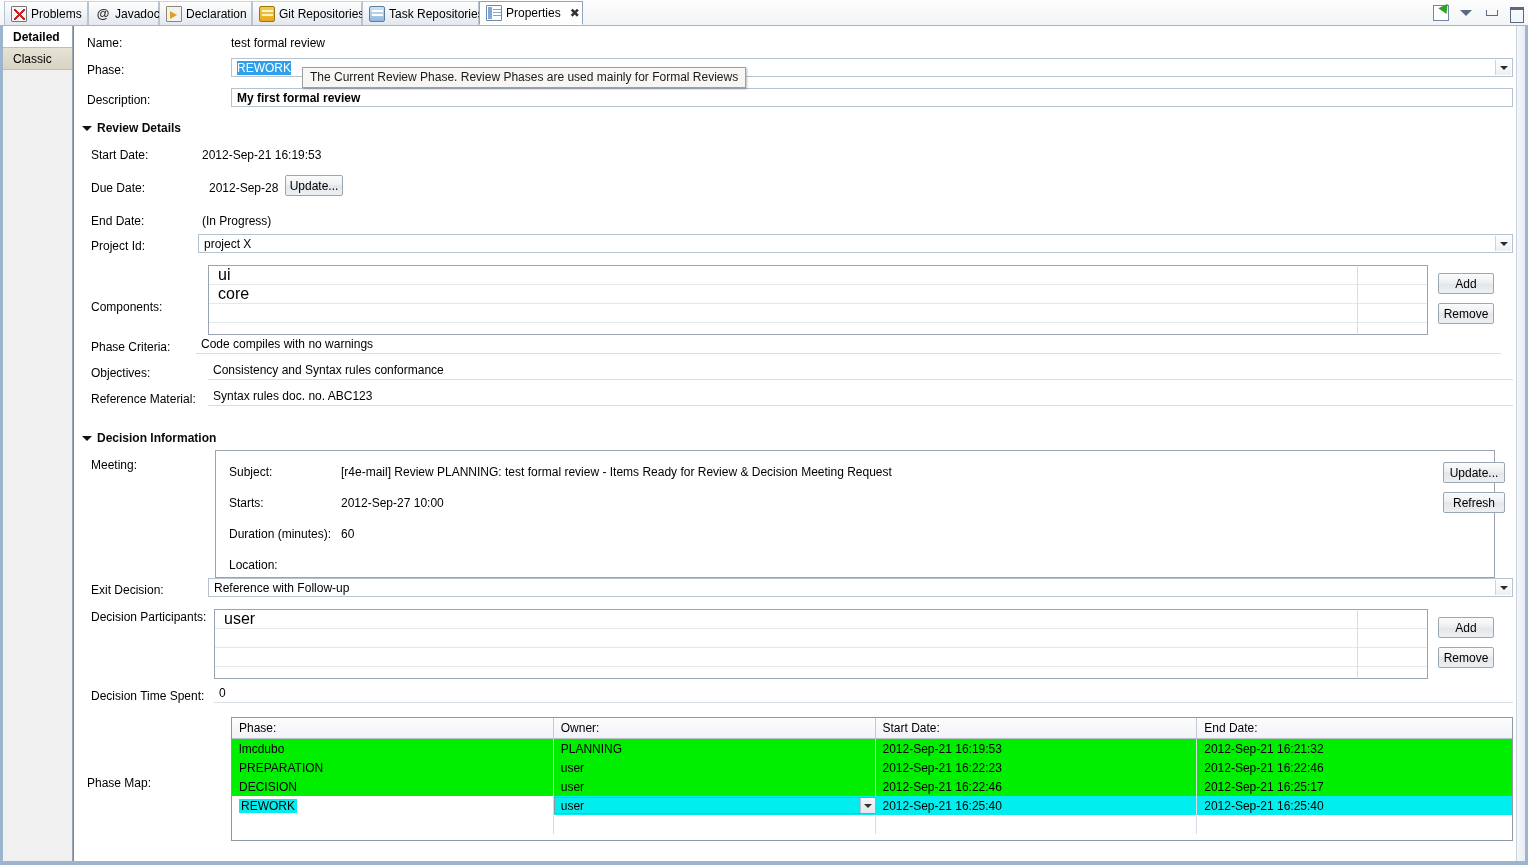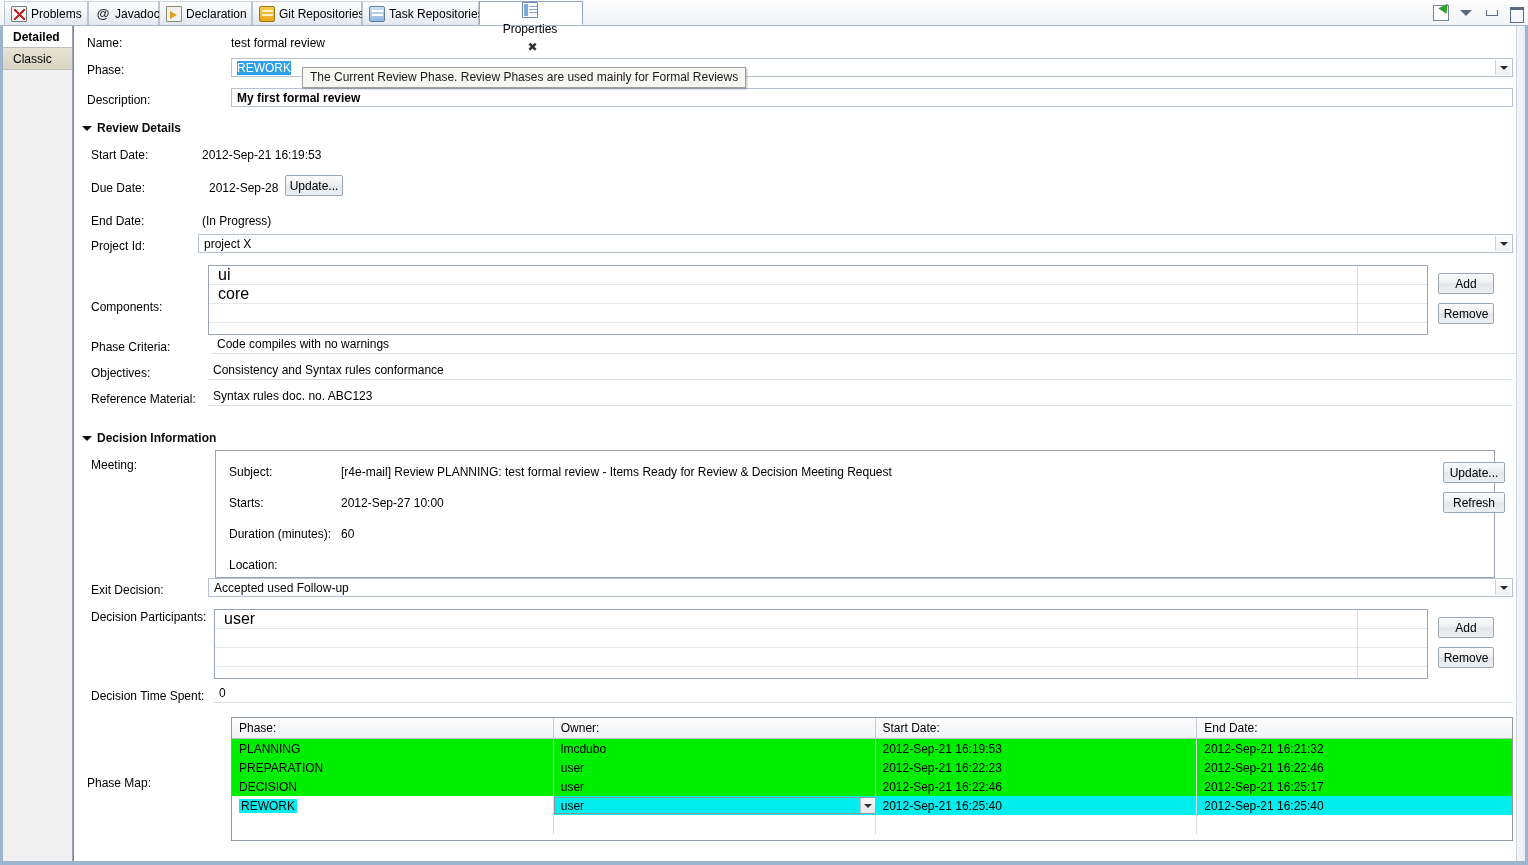--- a/index.html
+++ b/index.html
@@ -30,21 +30,20 @@
     border-top: 1px solid #cbd4e0;
     white-space: nowrap;
   }
   .tab.active {
     background: linear-gradient(to bottom,#ffffff 0%, #ffffff 70%, #fbfcfd 100%);
     border-top-color: #8fa4c0;
     border-left-color: #8fa4c0;
     border-right-color: #8fa4c0;
     border-bottom: 1px solid #ffffff;
     z-index: 5;
-    flex-direction: column;
   }
   .tab .tico { width: 16px; height: 16px; position: relative; flex: 0 0 16px; }
   .tab .closex { margin-left: 5px; font-size: 12px; color: #333; }
 
   
   .ico-problems { background:#f6f6f6; border:1px solid #777; border-radius:1px; }
   .ico-problems:after{ content:""; position:absolute; left:2px; top:2px; width:11px;height:11px;
      background:
        linear-gradient(to bottom right, transparent 45%, #cc2222 45%, #cc2222 55%, transparent 55%),
        linear-gradient(to bottom left, transparent 45%, #cc2222 45%, #cc2222 55%, transparent 55%);
@@ -268,21 +267,21 @@
       <div class="lrow"></div>
     </div>
     <div class="btn" style="left:1364px; top:247px; width:56px; height:21px;">
       <span>Add</span>
     </div>
     <div class="btn" style="left:1364px; top:277px; width:56px; height:21px;">
       <span>Remove</span>
     </div>
 
     <div class="lbl" style="left:17px; top:314px;">Phase Criteria:</div>
-    <div class="field flat" style="left:138px; top:309px; width:1305px; height:19px;text-align:right;">
+    <div class="field flat" style="left:122px; top:309px; width:1305px; height:19px;text-align:right;">
       <span>Code compiles with no warnings</span>
     </div>
 
     <div class="lbl" style="left:17px; top:340px;">Objectives:</div>
     <div class="field flat" style="left:134px; top:335px; width:1305px; height:19px;">
       <span>Consistency and Syntax rules conformance</span>
     </div>
 
     <div class="lbl" style="left:17px; top:366px;">Reference Material:</div>
     <div class="field flat" style="left:134px; top:361px; width:1305px; height:19px;">
@@ -311,21 +310,21 @@
 
     <div class="btn" style="left:1369px; top:436px; width:62px; height:21px;">
       <span>Update...</span>
     </div>
     <div class="btn" style="left:1369px; top:466px; width:62px; height:21px;">
       <span>Refresh</span>
     </div>
 
     <div class="lbl" style="left:17px; top:557px;">Exit Decision:</div>
     <div class="field combo" style="left:134px; top:552px; width:1305px; height:19px;">
-      <span>Accepted used Follow-up</span>
+      <span>Reference with Follow-up</span>
       <span class="arr"></span>
     </div>
 
     <div class="lbl" style="left:17px; top:584px;">Decision Participants:</div>
     <div class="listbox" style="left:140px; top:583px; width:1214px; height:70px;">
       <div class="lrow">
         <span>user</span>
       </div>
       <div class="lrow"></div>
       <div class="lrow"></div>
@@ -353,22 +352,22 @@
 
     <div id="pmtable" style="left:157px; top:691px; width:1282px; height:124px;">
       <div id="pmhead">
         <div class="hc" style="width:322px;">Phase:</div>
         <div class="hc" style="width:322px;">Owner:</div>
         <div class="hc" style="width:322px;">Start Date:</div>
         <div class="hc" style="width:315px;border-right:none;">End Date:</div>
       </div>
 
       <div class="pmrow" style="background:#00ee00;">
+        <div class="c sep" style="width:322px;">lmcdubo</div>
         <div class="c sep" style="width:322px;">PLANNING</div>
-        <div class="c sep" style="width:322px;">lmcdubo</div>
         <div class="c sep" style="width:322px;">2012-Sep-21 16:19:53</div>
         <div class="c" style="width:315px;">2012-Sep-21 16:21:32</div>
       </div>
 
       <div class="pmrow" style="background:#00ee00;">
         <div class="c sep" style="width:322px;">PREPARATION</div>
         <div class="c sep" style="width:322px;">user</div>
         <div class="c sep" style="width:322px;">2012-Sep-21 16:22:23</div>
         <div class="c" style="width:315px;">2012-Sep-21 16:22:46</div>
       </div>

